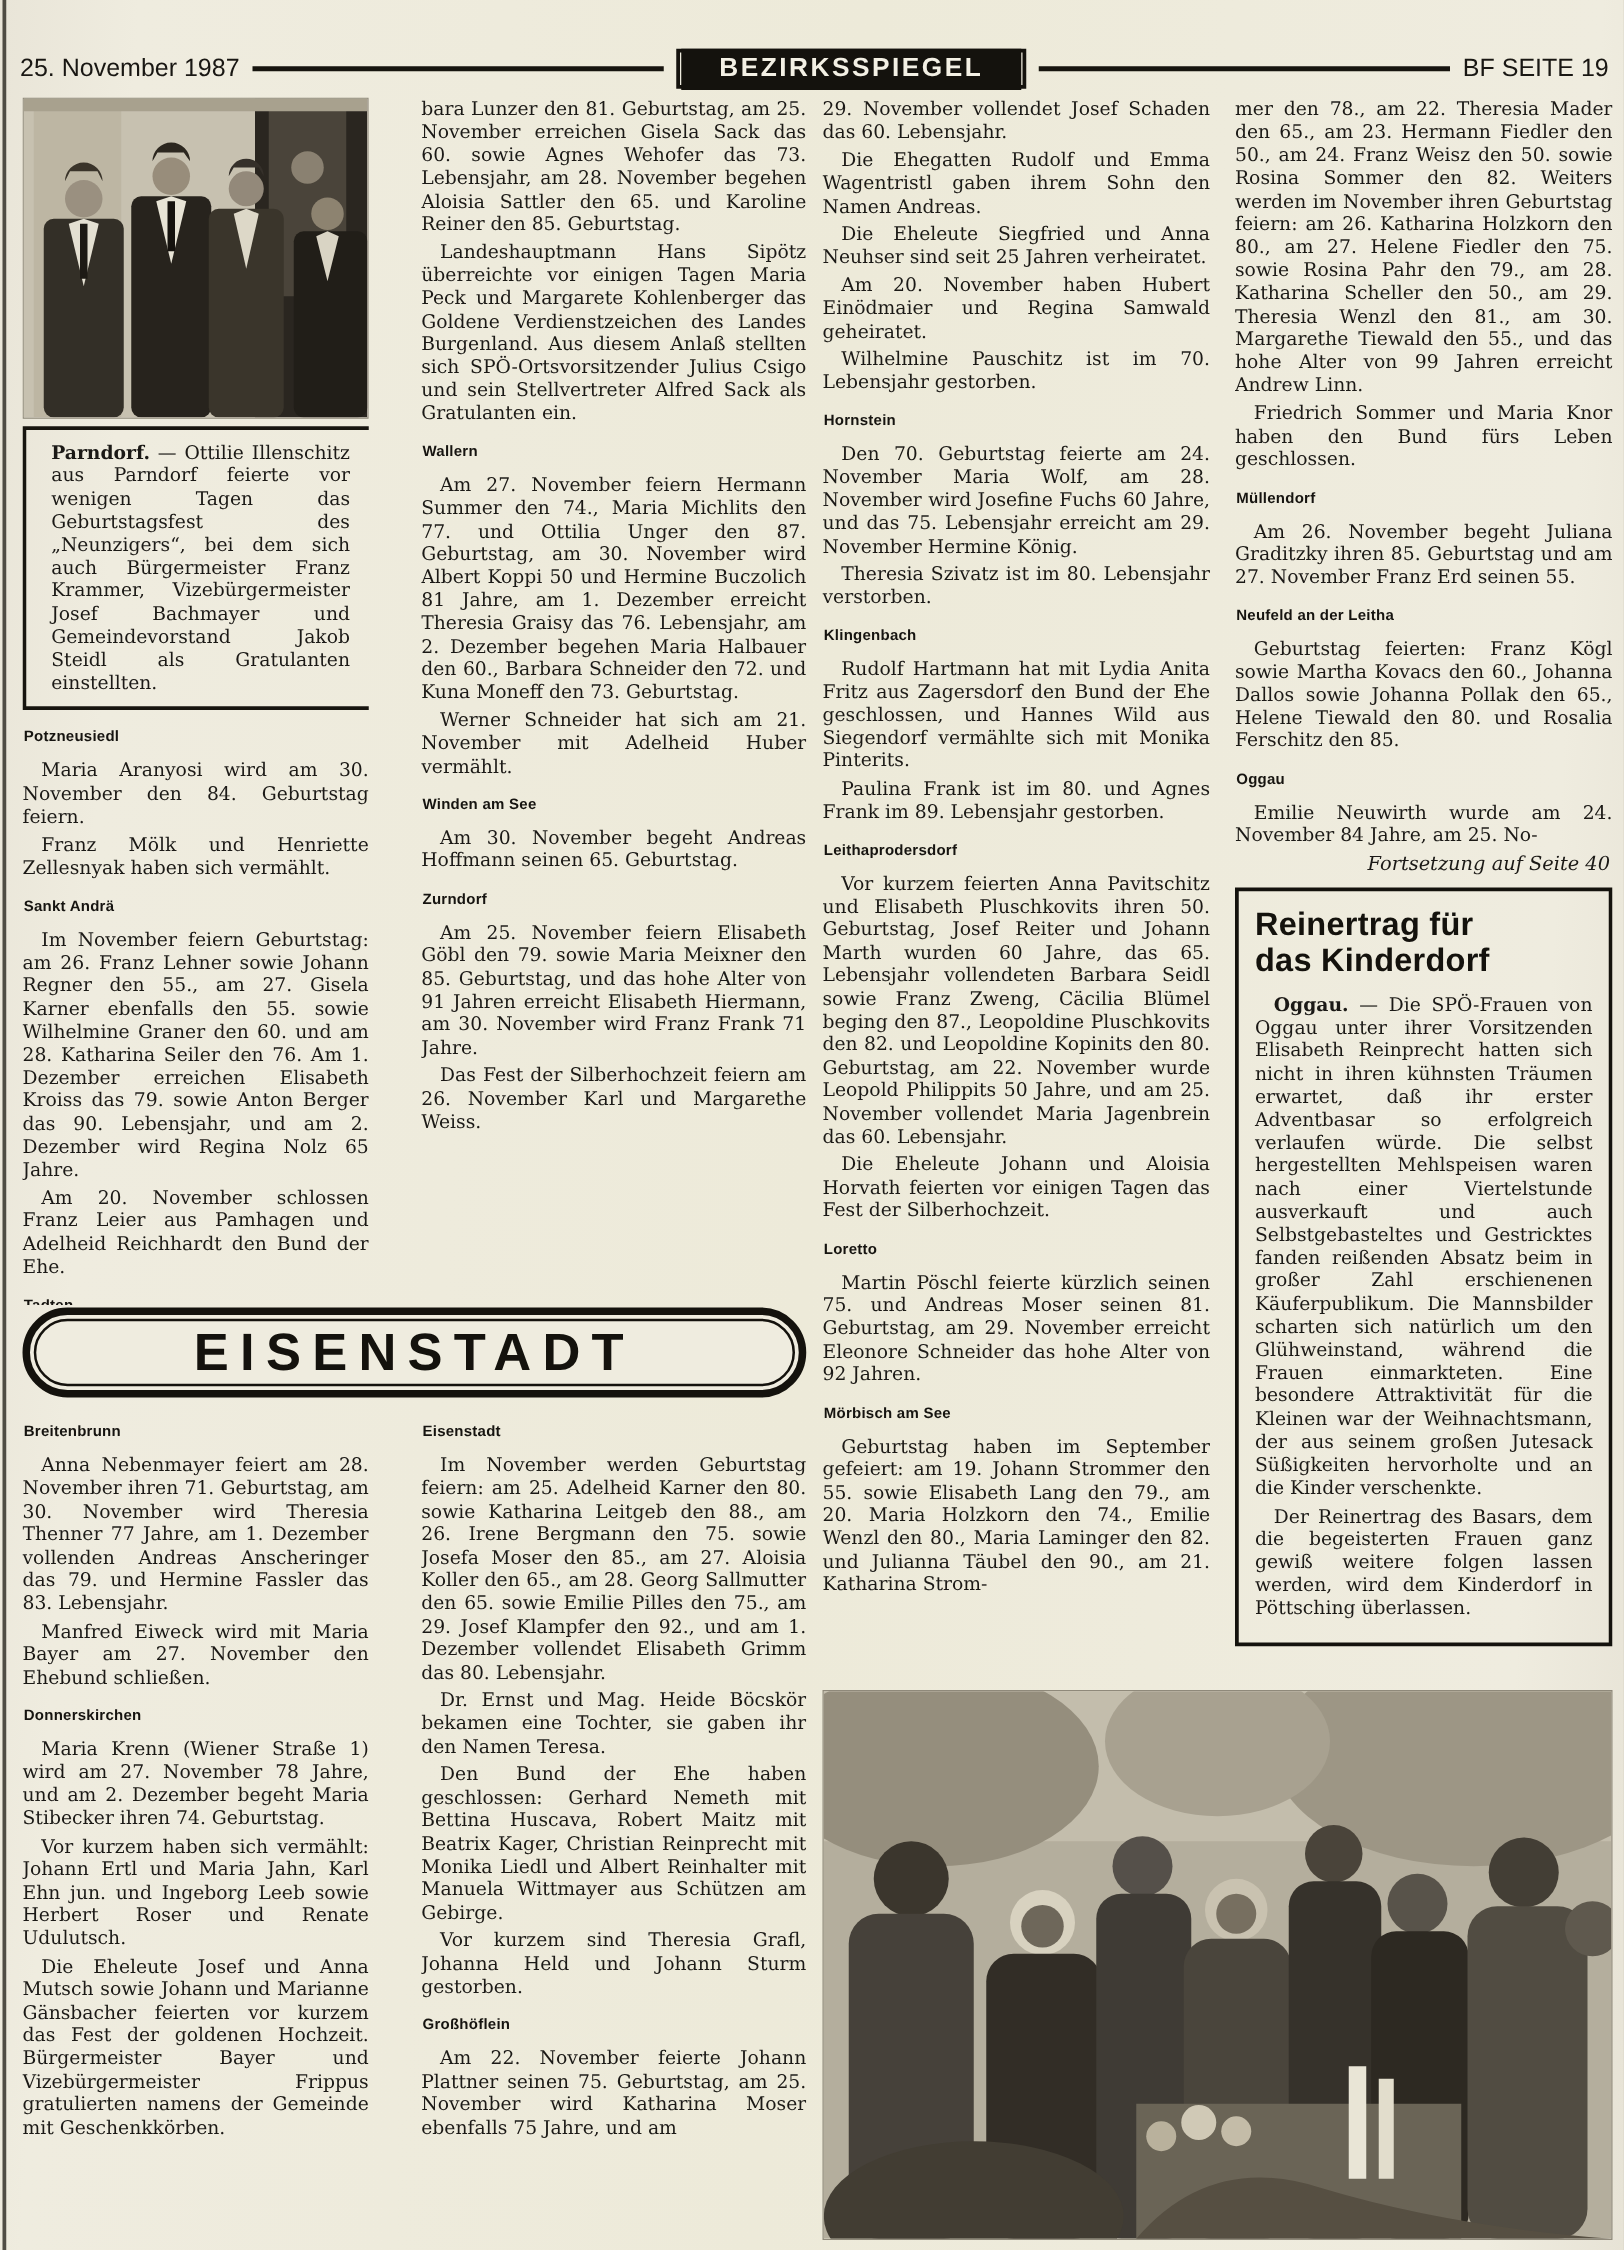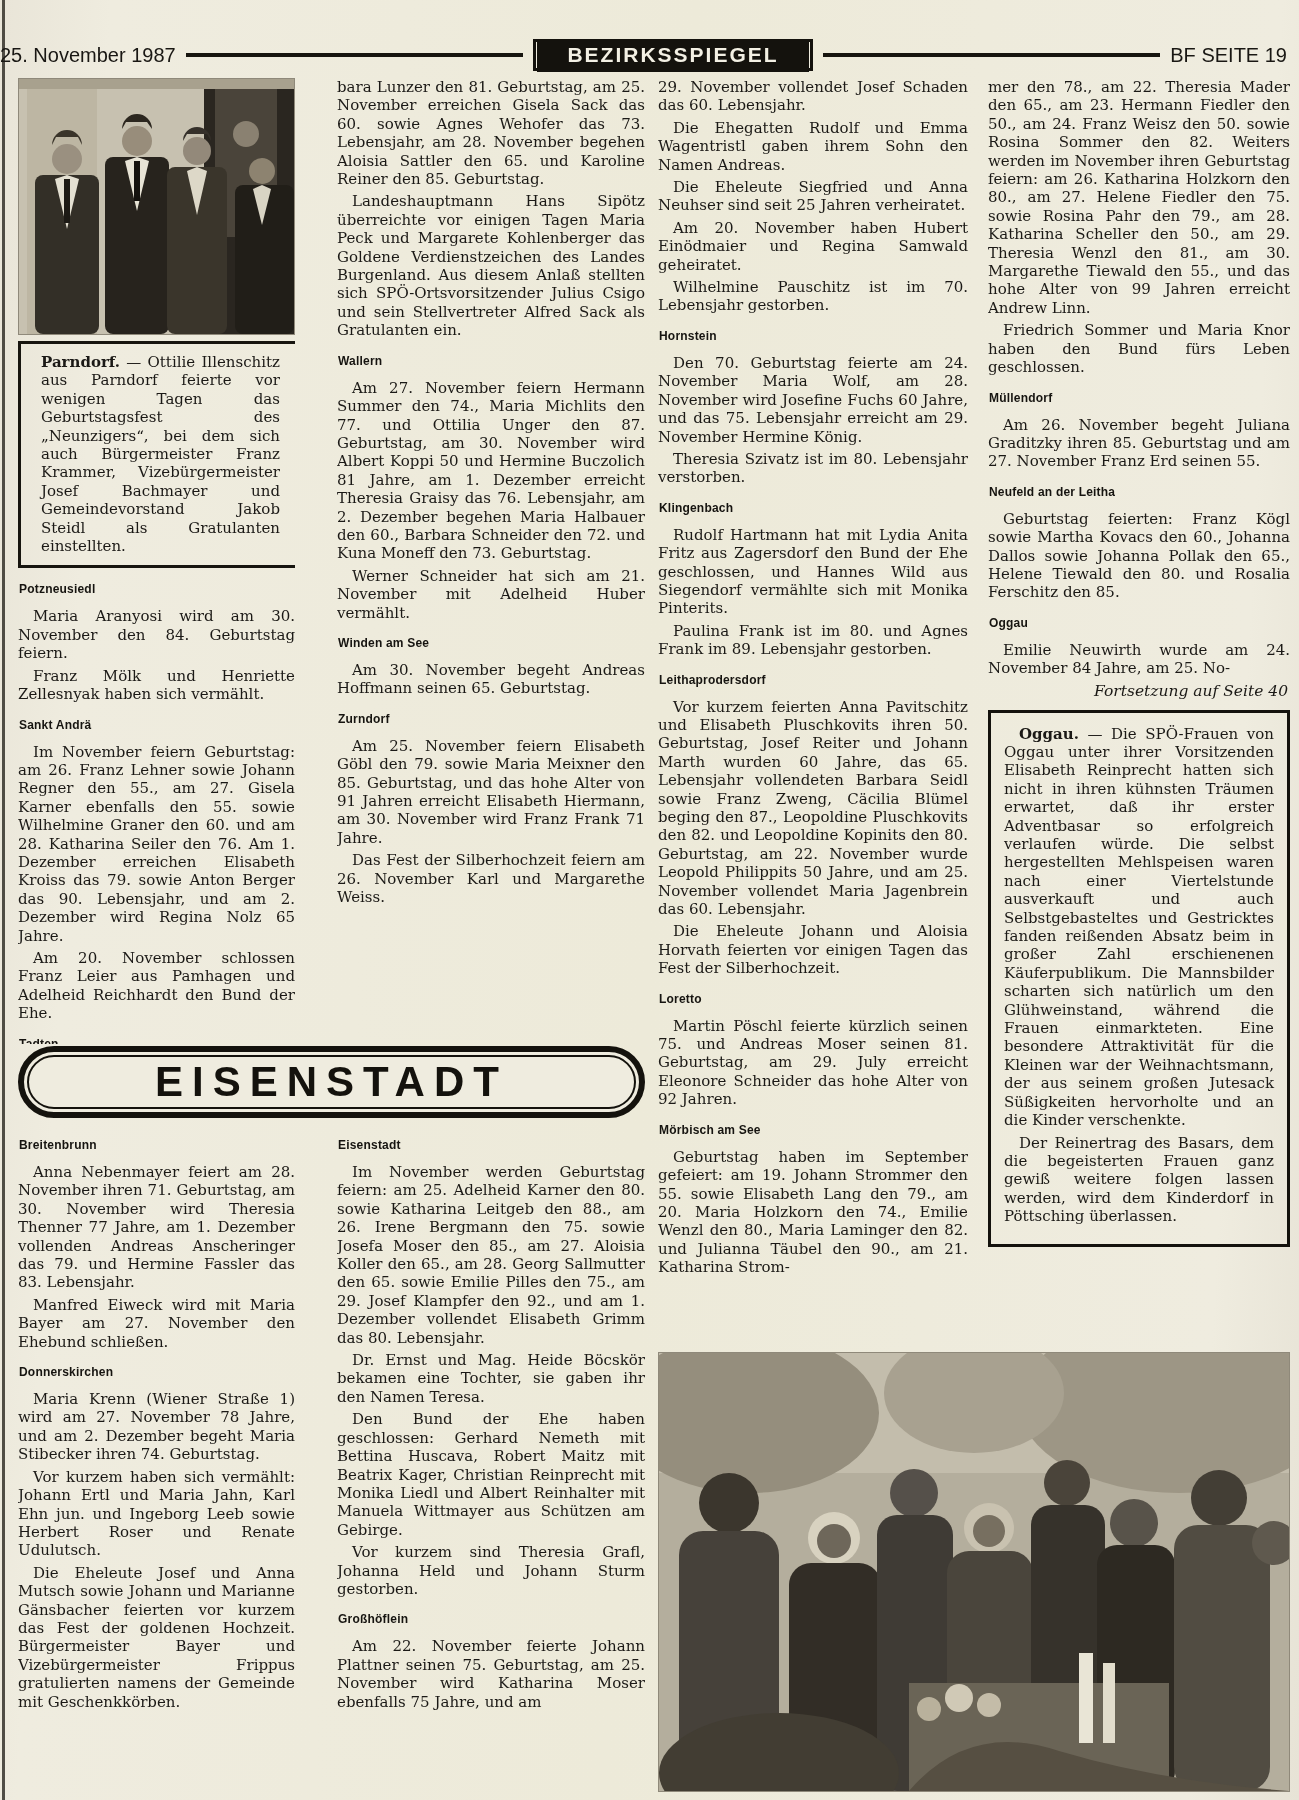--- a/index.html
+++ b/index.html
@@ -2,21 +2,21 @@
 <html lang="de"><head>
 <meta charset="utf-8">
 <style>
   html,body{margin:0;padding:0;background:#d8d4c7;}
   #page{position:relative;width:1299px;height:1800px;margin:0 auto;
         background:linear-gradient(93deg,#e9e5d8 0%,#efecdf 8%,#edead9 50%,#efecdf 92%,#e7e3d6 100%);
         overflow:hidden;font-family:"DejaVu Serif",serif;color:#1b1916;}
   .edge{position:absolute;left:2px;top:0;width:3px;height:100%;background:#28251e;opacity:.8;}
 
   
-  .hdr{position:absolute;left:0;right:12px;top:34px;height:42px;display:flex;align-items:center;
+  .hdr{position:absolute;left:16px;right:12px;top:34px;height:42px;display:flex;align-items:center;
        font-family:"Liberation Sans",sans-serif;font-size:20px;color:#191713;}
   .hdr .rule{flex:1;height:3.5px;background:#17150f;margin:0 10px;}
   .mast-outer{border:3px solid #14120d;padding:1px;background:#efecdf;}
   .mast-inner{background:#14120d;color:#f3f0e4;font-weight:bold;font-size:21px;letter-spacing:2px;
               padding:4px 30px 6px;font-family:"Liberation Sans",sans-serif;}
 
   
   .col{position:absolute;top:78px;}
   #col1top{left:18px;width:277px;height:966px;overflow:hidden;}
   #col2top{left:337px;width:308px;height:966px;overflow:hidden;}
@@ -135,37 +135,39 @@
     <h3>Hornstein</h3>
     <p class="body">Den 70. Geburtstag feierte am 24. November Maria Wolf, am 28. November wird Josefine Fuchs 60 Jahre, und das 75. Lebensjahr erreicht am 29. November Hermine König.</p>
     <p class="body">Theresia Szivatz ist im 80. Lebensjahr verstorben.</p>
     <h3>Klingenbach</h3>
     <p class="body">Rudolf Hartmann hat mit Lydia Anita Fritz aus Zagersdorf den Bund der Ehe geschlossen, und Hannes Wild aus Siegendorf vermählte sich mit Monika Pinterits.</p>
     <p class="body">Paulina Frank ist im 80. und Agnes Frank im 89. Lebensjahr gestorben.</p>
     <h3>Leithaprodersdorf</h3>
     <p class="body">Vor kurzem feierten Anna Pavitschitz und Elisabeth Pluschkovits ihren 50. Geburtstag, Josef Reiter und Johann Marth wurden 60 Jahre, das 65. Lebensjahr vollendeten Barbara Seidl sowie Franz Zweng, Cäcilia Blümel beging den 87., Leopoldine Pluschkovits den 82. und Leopoldine Kopinits den 80. Geburtstag, am 22. November wurde Leopold Philippits 50 Jahre, und am 25. November vollendet Maria Jagenbrein das 60. Lebensjahr.</p>
     <p class="body">Die Eheleute Johann und Aloisia Horvath feierten vor einigen Tagen das Fest der Silberhochzeit.</p>
     <h3>Loretto</h3>
-    <p class="body">Martin Pöschl feierte kürzlich seinen 75. und Andreas Moser seinen 81. Geburtstag, am 29. July erreicht Eleonore Schneider das hohe Alter von 92 Jahren.</p>
+    <p class="body">Martin Pöschl feierte kürzlich seinen 75. und Andreas Moser seinen 81. Geburtstag, am 29. November erreicht Eleonore Schneider das hohe Alter von 92 Jahren.</p>
     <h3>Mörbisch am See</h3>
     <p class="body">Geburtstag haben im September gefeiert: am 19. Johann Strommer den 55. sowie Elisabeth Lang den 79., am 20. Maria Holzkorn den 74., Emilie Wenzl den 80., Maria Laminger den 82. und Julianna Täubel den 90., am 21. Katharina Strom-</p>
   </section>
 
   <section class="col" id="col4">
     <p class="body cont">mer den 78., am 22. Theresia Mader den 65., am 23. Hermann Fiedler den 50., am 24. Franz Weisz den 50. sowie Rosina Sommer den 82. Weiters werden im November ihren Geburtstag feiern: am 26. Katharina Holzkorn den 80., am 27. Helene Fiedler den 75. sowie Rosina Pahr den 79., am 28. Katharina Scheller den 50., am 29. Theresia Wenzl den 81., am 30. Margarethe Tiewald den 55., und das hohe Alter von 99 Jahren erreicht Andrew Linn.</p>
     <p class="body">Friedrich Sommer und Maria Knor haben den Bund fürs Leben geschlossen.</p>
     <h3>Müllendorf</h3>
     <p class="body">Am 26. November begeht Juliana Graditzky ihren 85. Geburtstag und am 27. November Franz Erd seinen 55.</p>
     <h3>Neufeld an der Leitha</h3>
     <p class="body">Geburtstag feierten: Franz Kögl sowie Martha Kovacs den 60., Johanna Dallos sowie Johanna Pollak den 65., Helene Tiewald den 80. und Rosalia Ferschitz den 85.</p>
     <h3>Oggau</h3>
     <p class="body">Emilie Neuwirth wurde am 24. November 84 Jahre, am 25. No-</p>
     <p class="forts">Fortsetzung auf Seite 40</p>
 
     <div class="kbox">
+      <h2><span>Reinertrag für</span><br>
+      <span>das Kinderdorf</span></h2>
       <p class="body"><b class="lead">Oggau.</b><span> — Die SPÖ-Frauen von Oggau unter ihrer Vorsitzenden Elisabeth Reinprecht hatten sich nicht in ihren kühnsten Träumen erwartet, daß ihr erster Adventbasar so erfolgreich verlaufen würde. Die selbst hergestellten Mehlspeisen waren nach einer Viertelstunde ausverkauft und auch Selbstgebasteltes und Gestricktes fanden reißenden Absatz beim in großer Zahl erschienenen Käuferpublikum. Die Mannsbilder scharten sich natürlich um den Glühweinstand, während die Frauen einmarkteten. Eine besondere Attraktivität für die Kleinen war der Weihnachtsmann, der aus seinem großen Jutesack Süßigkeiten hervorholte und an die Kinder verschenkte.</span></p>
       <p class="body">Der Reinertrag des Basars, dem die begeisterten Frauen ganz gewiß weitere folgen lassen werden, wird dem Kinderdorf in Pöttsching überlassen.</p>
     </div>
   </section>
 
   <div class="banner">
     <div class="banner-in">EISENSTADT</div>
   </div>
 
   <section class="col" id="col1bot">

